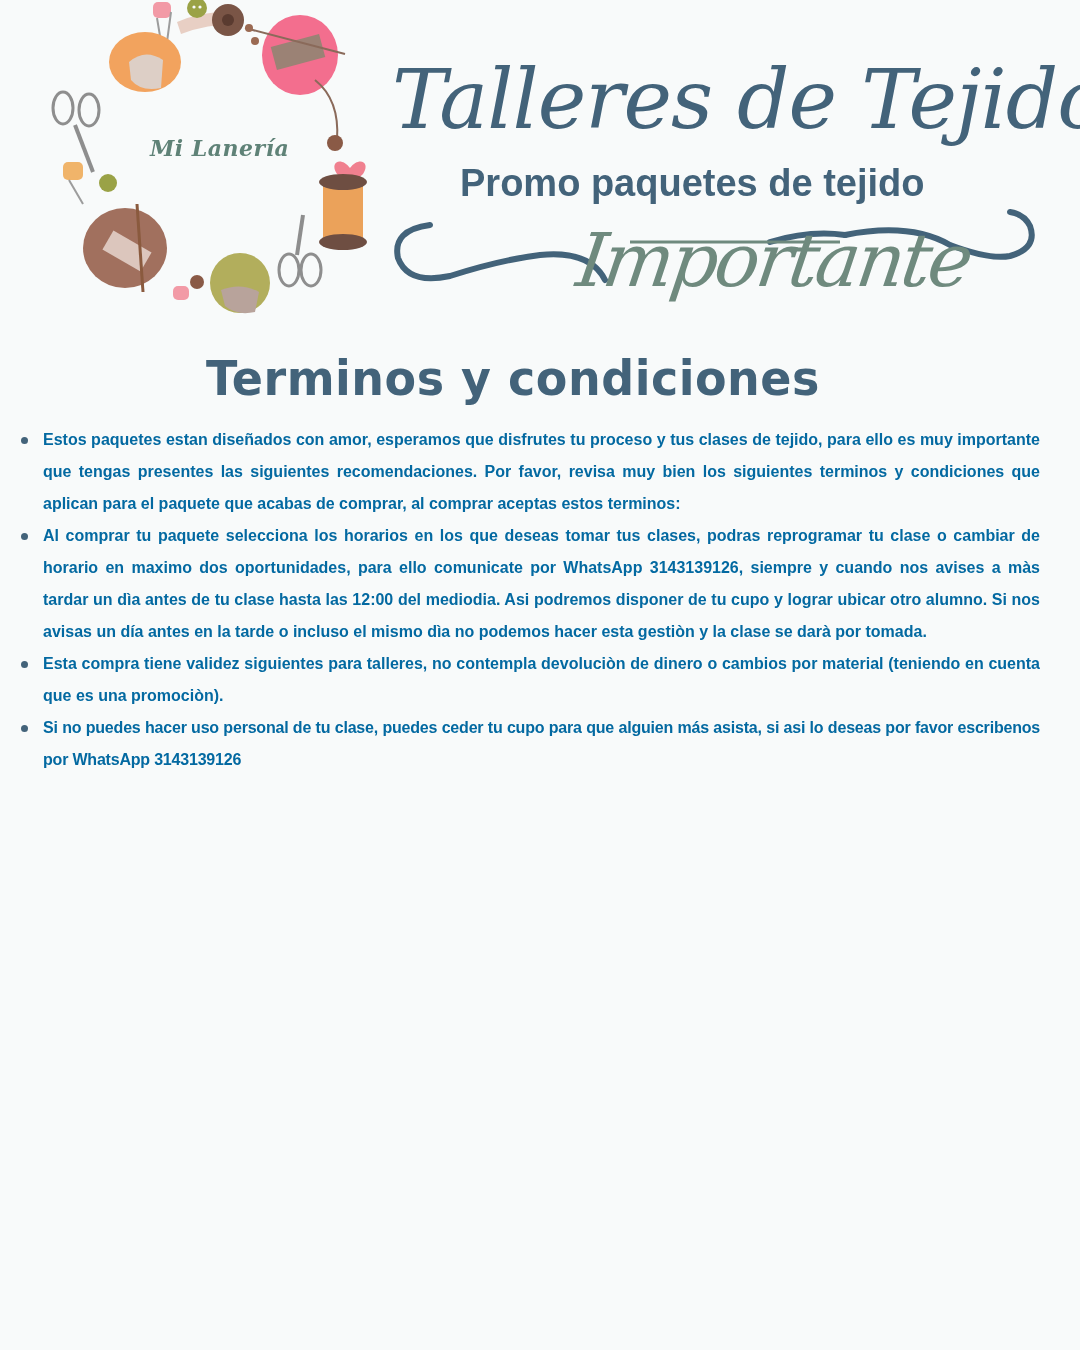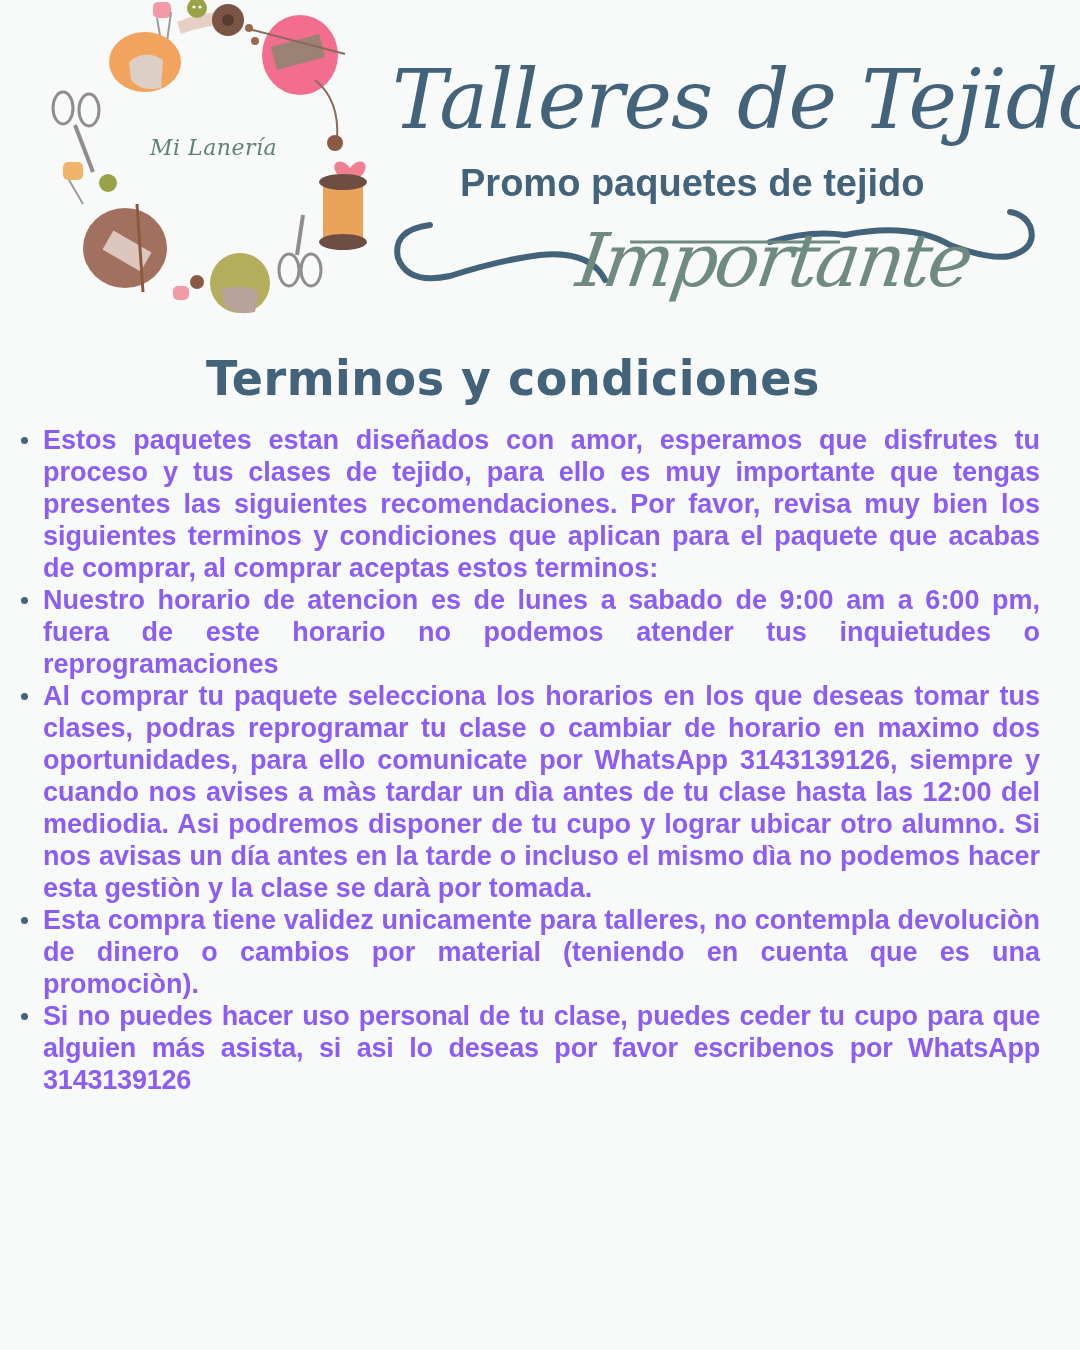--- a/index.html
+++ b/index.html
@@ -1,32 +1,32 @@
 <!DOCTYPE html>
 <html><head>
   <meta charset="utf-8">
   <style>
     * { margin: 0; padding: 0; box-sizing: border-box; }
     html, body { width: 1080px; height: 1350px; background: #f8fafa; overflow: hidden; }
     body { position: relative; font-family: "Liberation Sans", sans-serif; color: #43637a; }
 
     .logo-wreath { position: absolute; left: 45px; top: 0px; width: 330px; height: 325px; }
     .logo-wreath svg { width: 100%; height: 100%; }
-    .brand-text { position: absolute; left: 150px; top: 135px; font-family: "DejaVu Serif", serif; font-style: italic; font-weight: normal; font-size: 22px; color: #5f8277; letter-spacing: 0.5px; }
+    .brand-text { position: absolute; left: 150px; top: 135px; font-family: "DejaVu Serif", serif; font-style: italic; font-weight: bold; font-size: 22px; color: #5f8277; letter-spacing: 0.5px; }
 
     .title { position: absolute; left: 392px; top: 52px; width: 670px; font-family: "DejaVu Serif", serif; font-style: italic; font-size: 82px; line-height: 96px; color: #43637a; letter-spacing: -1px; white-space: nowrap; }
     .subtitle { position: absolute; left: 460px; top: 160px; font-family: "Liberation Sans", sans-serif; font-weight: bold; font-size: 38px; line-height: 46px; color: #43637a; white-space: nowrap; text-align: center; }
 
     .flourish { position: absolute; left: 390px; top: 200px; width: 660px; height: 140px; }
     .importante { position: absolute; left: 578px; top: 210px; font-family: "DejaVu Serif", serif; font-style: italic; font-size: 74px; line-height: 100px; color: #6f8a7e; letter-spacing: -3px; transform: skewX(-8deg); white-space: nowrap; }
 
     .section-title { position: absolute; left: 206px; top: 348px; font-family: "DejaVu Sans", sans-serif; font-weight: bold; font-size: 46px; line-height: 60px; color: #43637a; letter-spacing: 0.5px; white-space: nowrap; transform: scaleY(1.05); }
 
     .terms { position: absolute; left: 43px; top: 424px; width: 997px; list-style: none; }
-    .terms li { position: relative; font-family: "Liberation Sans", sans-serif; font-weight: bold; font-size: 27px; line-height: 32px; text-align: justify; color: #8b5cf6; }
+    .terms li { position: relative; font-family: "Liberation Sans", sans-serif; font-weight: bold; font-size: 16px; line-height: 32px; text-align: justify; color: #0369a1; }
     .terms li::before { content: ""; position: absolute; left: -22px; top: 13px; width: 7px; height: 7px; border-radius: 50%; background: #43637a; }
     .terms li.last { letter-spacing: -0.2px; }
   </style>
 </head>
 <body>
 
 <div class="logo-wreath">
   <svg viewBox="0 0 330 325" xmlns="http://www.w3.org/2000/svg">
 
     <g>
@@ -120,17 +120,16 @@
   <path d="M455 35 Q520 22 560 45 Q600 60 620 56 Q648 48 640 26 Q634 14 620 12" stroke="#43637a" stroke-width="6" fill="none" stroke-linecap="round"></path>
   <path d="M380 42 Q420 30 455 35" stroke="#43637a" stroke-width="6" fill="none" stroke-linecap="round"></path>
   <line x1="240" y1="42" x2="450" y2="42" stroke="#6f8a7e" stroke-width="3"></line>
 </svg>
 <div class="importante">Importante</div>
 
 <div class="section-title">Terminos y condiciones</div>
 
 <ul class="terms">
   <li>Estos paquetes estan diseñados con amor, esperamos que disfrutes tu proceso y tus clases de tejido, para ello es muy importante que tengas presentes las siguientes recomendaciones. Por favor, revisa muy bien los siguientes terminos y condiciones que aplican para el paquete que acabas de comprar, al comprar aceptas estos terminos:</li>
-  <li>Nuestro horario de atencion es de lunes a sabado de 9:00 am a 6:00 pm, fuera de este horario no podemos atender tus inquietudes o reprogramaciones</li>
   <li>Al comprar tu paquete selecciona los horarios en los que deseas tomar tus clases, podras reprogramar tu clase o cambiar de horario en maximo dos oportunidades, para ello comunicate por WhatsApp 3143139126, siempre y cuando nos avises a màs tardar un dìa antes de tu clase hasta las 12:00 del mediodia. Asi podremos disponer de tu cupo y lograr ubicar otro alumno. Si nos avisas un día antes en la tarde o incluso el mismo dìa no podemos hacer esta gestiòn y la clase se darà por tomada.</li>
-  <li>Esta compra tiene validez unicamente para talleres, no contempla devoluciòn de dinero o cambios por material (teniendo en cuenta que es una promociòn).</li>
+  <li>Esta compra tiene validez siguientes para talleres, no contempla devoluciòn de dinero o cambios por material (teniendo en cuenta que es una promociòn).</li>
   <li class="last">Si no puedes hacer uso personal de tu clase, puedes ceder tu cupo para que alguien más asista, si asi lo deseas por favor escribenos por WhatsApp 3143139126</li>
 </ul>
 
 </body></html>

